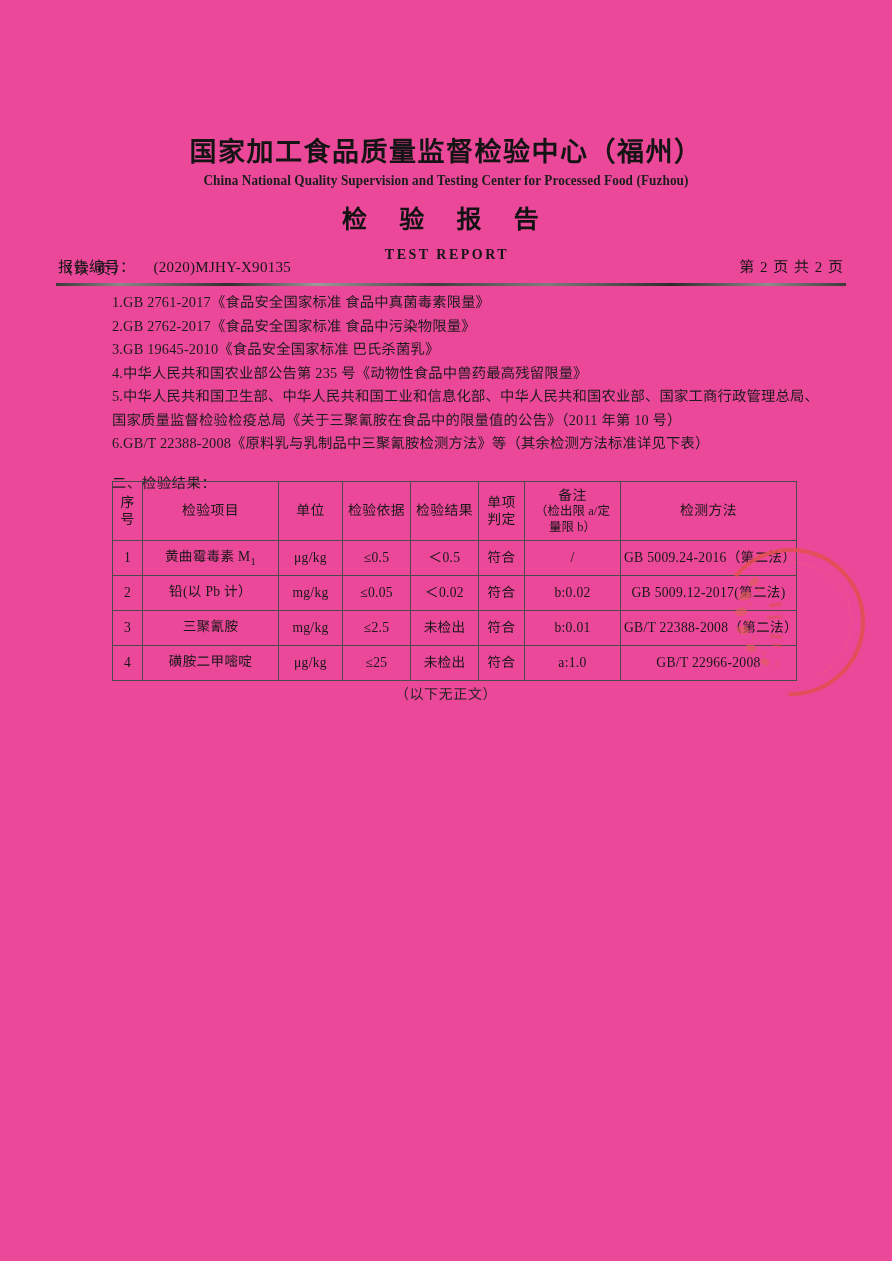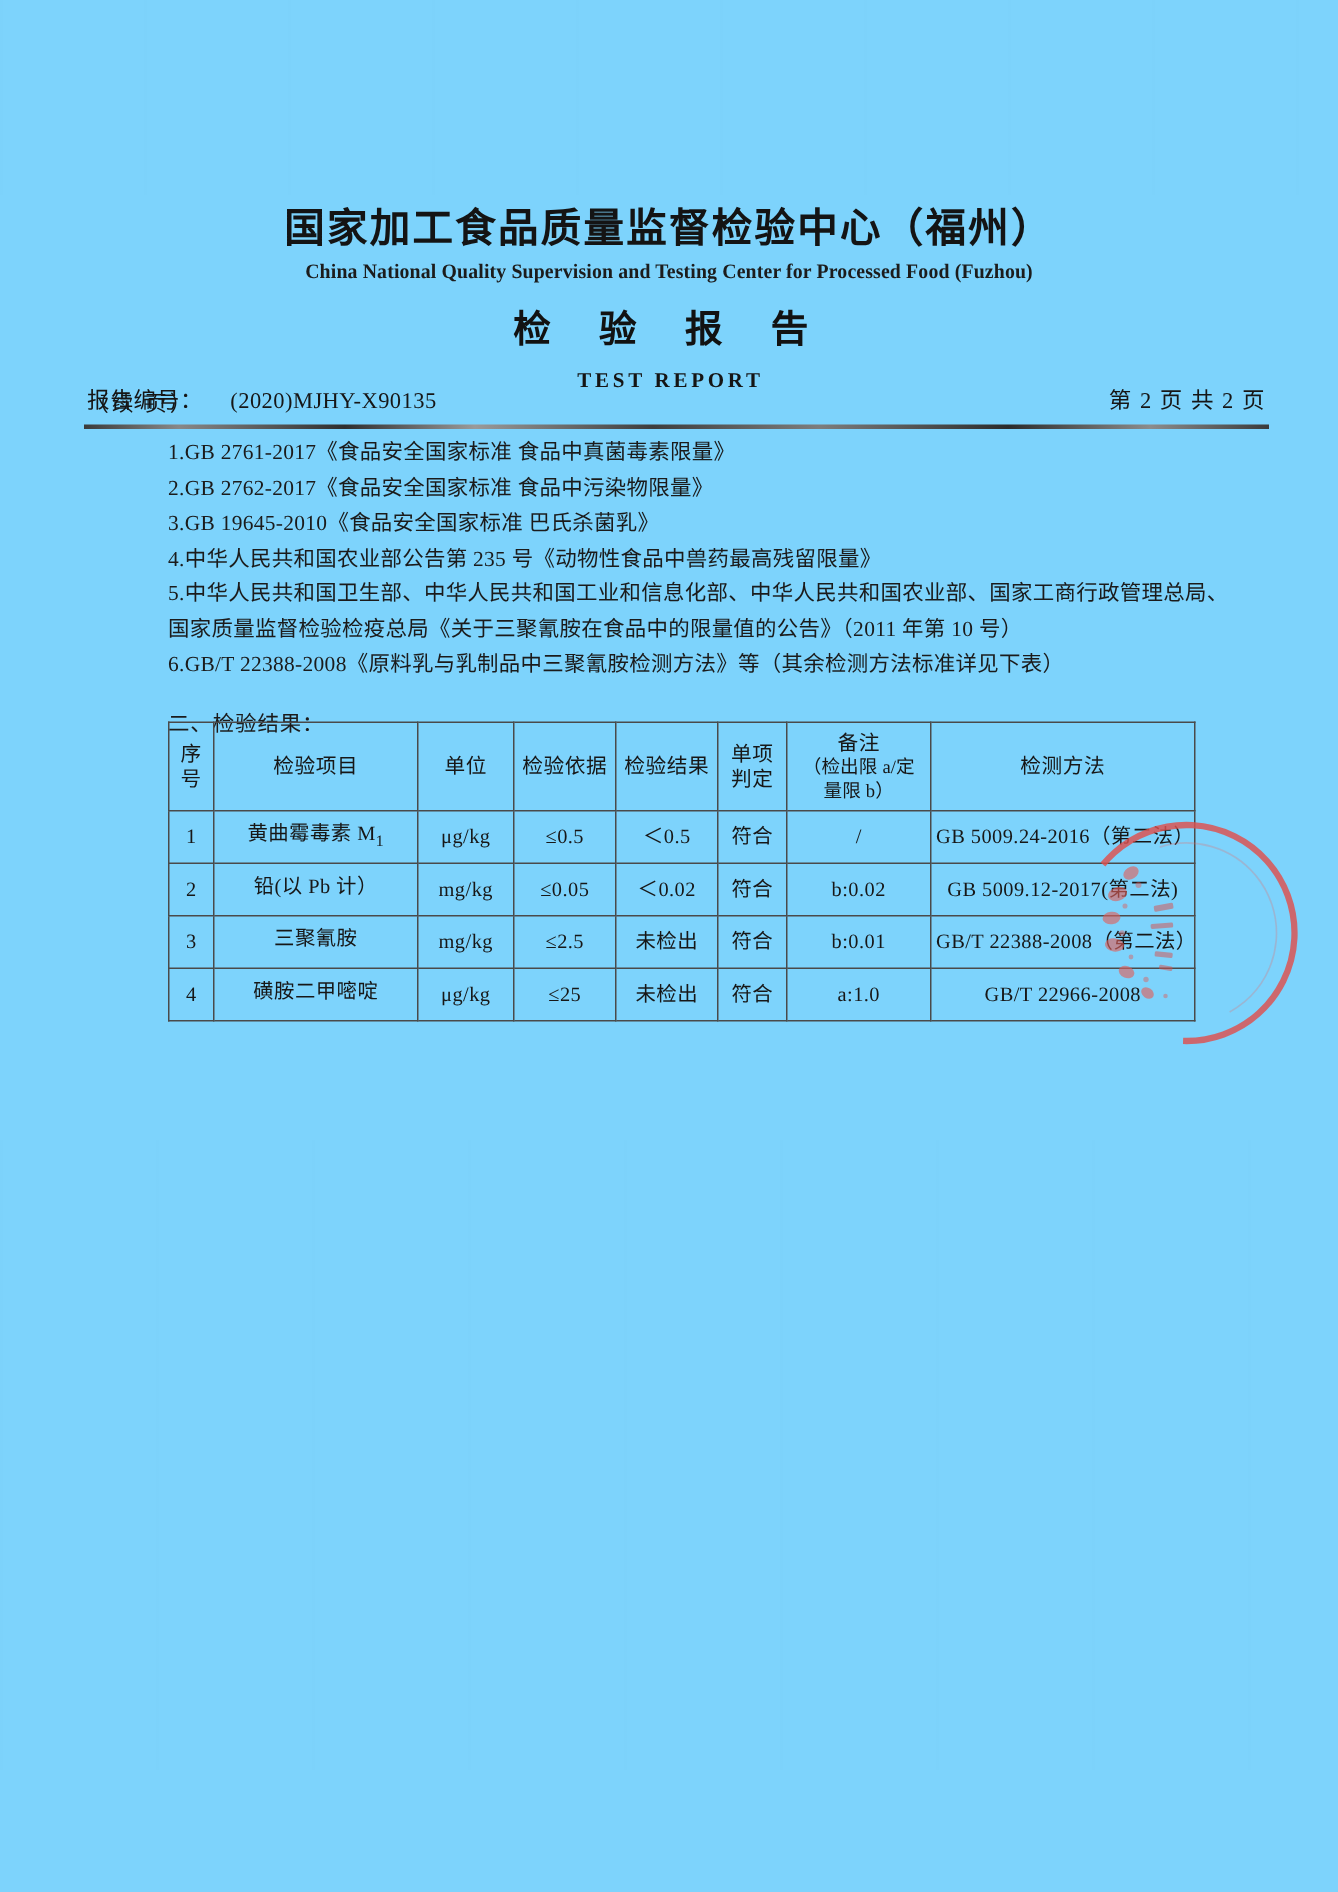--- a/index.html
+++ b/index.html
@@ -10,21 +10,21 @@
   }
   body {
     font-family: "Liberation Serif", "DejaVu Serif", serif;
     color: #1a1a1a;
   }
   #page {
     position: relative;
     width: 892px;
     height: 1261px;
     margin: 0 auto;
-    background: #7dd3fc;
+    background: #ec4899;
     overflow: hidden;
     text-decoration: underline;
   }
 
   
   .scan-noise {
     position: absolute;
     left: 0; right: 0;
     pointer-events: none;
     opacity: 0.5;
@@ -322,20 +322,21 @@
         <td>μg/kg</td>
         <td>≤25</td>
         <td>未检出</td>
         <td>符合</td>
         <td>a:1.0</td>
         <td class="cell-left">GB/T 22966-2008</td>
       </tr>
     </tbody>
   </table>
 
+  <div class="tail-note">（以下无正文）</div>
 
   <div class="seal">
     <svg width="168" height="168" viewBox="0 0 168 168" aria-hidden="true">
       <g opacity="0.82">
         <circle cx="84" cy="84" r="72" fill="none" stroke="#e0504d" stroke-width="4.2" stroke-dasharray="300 160" stroke-dashoffset="132" transform="rotate(-42 84 84)"></circle>
         <circle cx="84" cy="84" r="60" fill="none" stroke="#e5706c" stroke-width="1.1" opacity="0.35" stroke-dasharray="210 200" stroke-dashoffset="104" transform="rotate(-40 84 84)"></circle>
       </g>
       <g fill="#e2605c" opacity="0.62">
         <ellipse cx="47" cy="44" rx="5.5" ry="4" transform="rotate(-32 47 44)"></ellipse>
         <ellipse cx="38" cy="58" rx="6.5" ry="4.6" transform="rotate(-18 38 58)"></ellipse>

